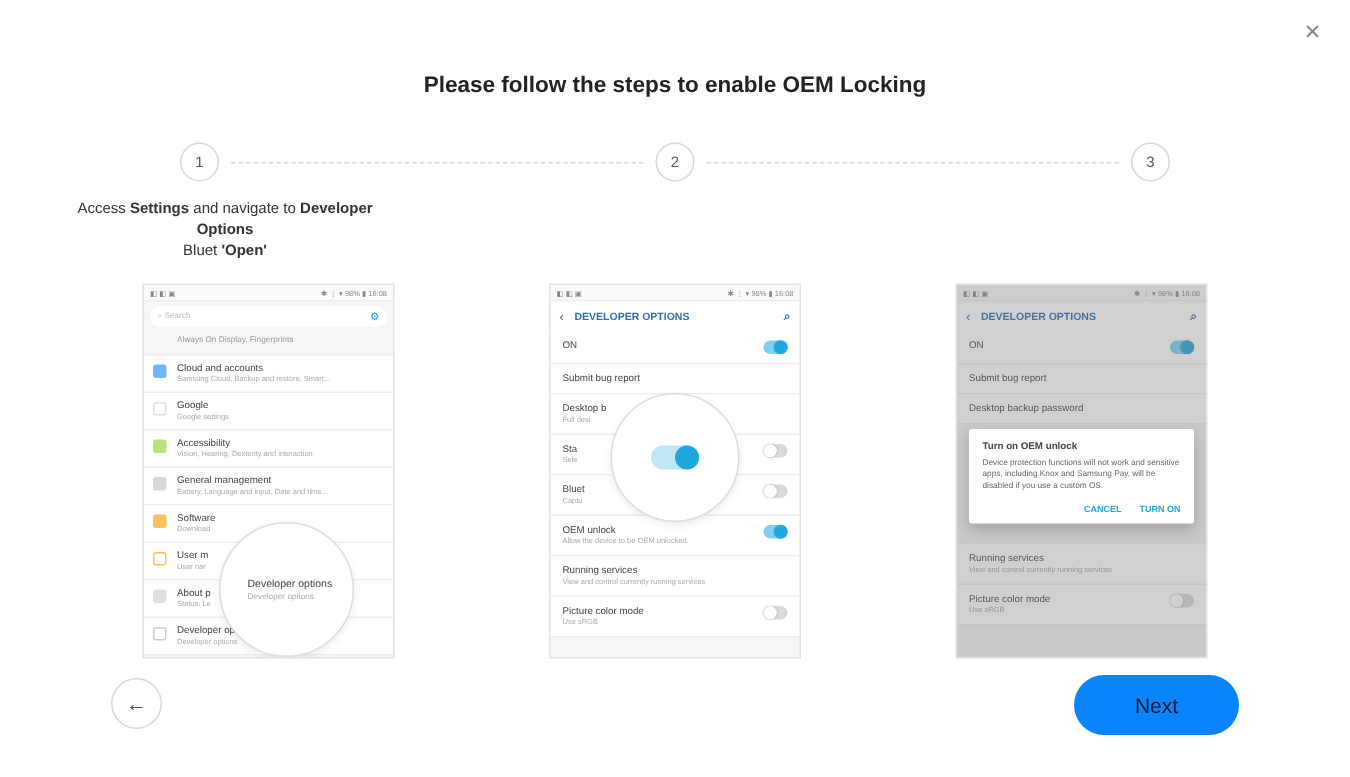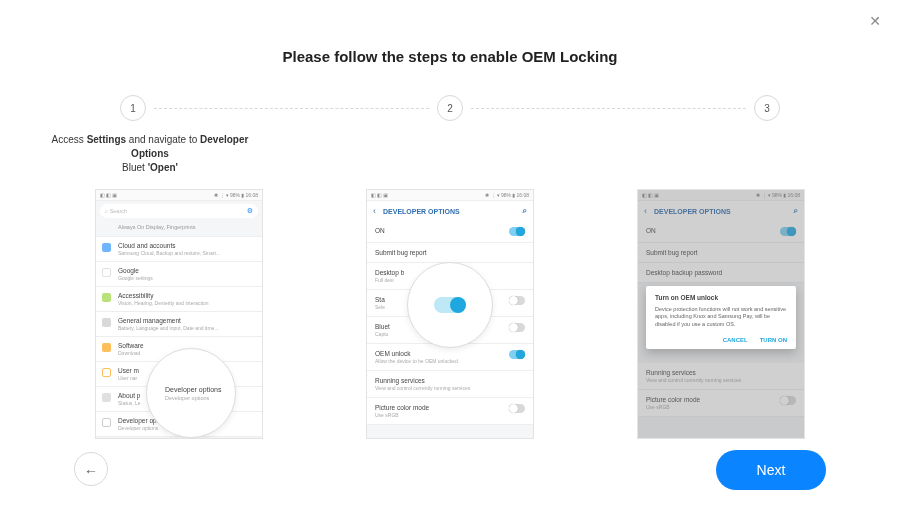--- a/index.html
+++ b/index.html
@@ -210,21 +210,21 @@
   .back-btn {
     position:absolute; left:74px; bottom:32px;
     width:34px; height:34px; border-radius:50%;
     border:1px solid #d9d9d9; background:#fff;
     display:flex; align-items:center; justify-content:center;
     cursor:pointer; color:#555; font-size:14px;
   }
   .next-btn {
     position:absolute; right:74px; bottom:28px;
     width:110px; height:40px; border-radius:20px;
-    background:#0b84ff; color:#ffffff; border:none;
+    background:#0b84ff; color:#0f172a; border:none;
     font-size:14px; font-weight:500; cursor:pointer;
   }
 </style>
 </head>
 <body>
 
 <div class="close-btn">✕</div>
 
 <div class="title">Please follow the steps to enable OEM Locking</div>
 

